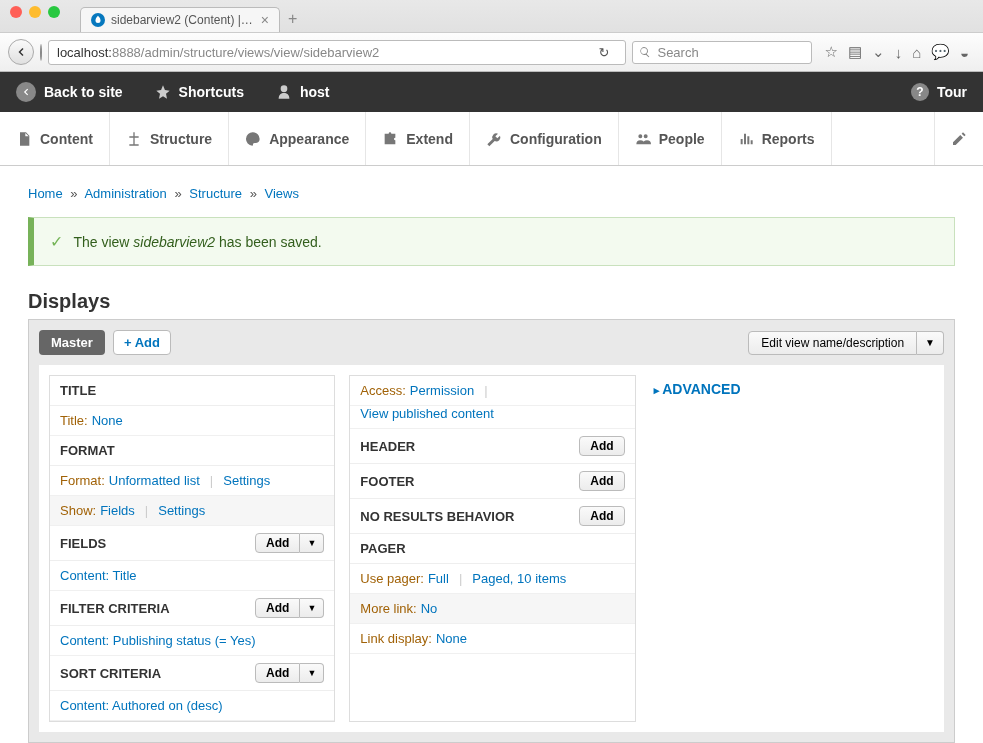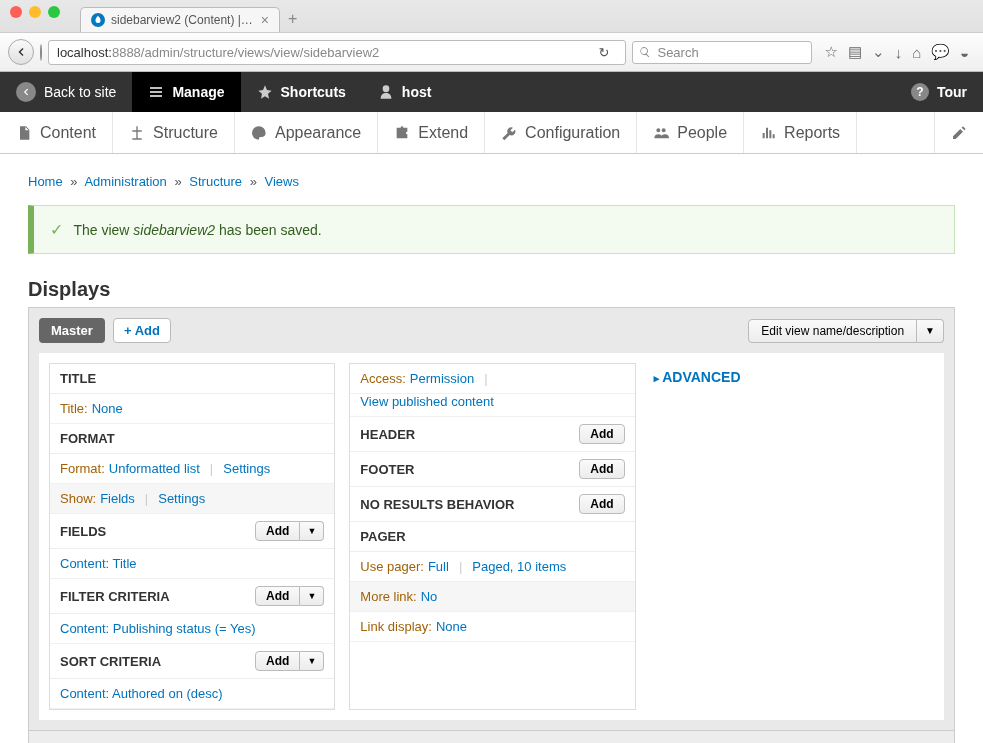--- a/index.html
+++ b/index.html
@@ -32,21 +32,21 @@
 
 
 .admin-bar { background: #333; color: #fff; display: flex; align-items: stretch; height: 40px; font-size: 14px; }
 .admin-item { display: flex; align-items: center; gap: 8px; padding: 0 16px; color: #fff; cursor: pointer; }
 .admin-item.active { background: #000; }
 .admin-back-circle { width: 20px; height: 20px; border-radius: 50%; background: #888; display:flex; align-items:center; justify-content:center; }
 .spacer { flex: 1; }
 .admin-help-circle { width: 18px; height: 18px; border-radius: 50%; background: #888; display:flex; align-items:center; justify-content:center; font-size: 12px; font-weight:bold;}
 
 
-.admin-subnav { background: #fff; border-bottom: 1px solid #ccc; display: flex; height: 42px; font-size: 16px; }
+.admin-subnav { background: #fff; border-bottom: 1px solid #ccc; display: flex; height: 54px; font-size: 14px; font-weight: bold; }
 .subnav-item { display: flex; align-items: center; gap: 8px; padding: 0 16px; border-right: 1px solid #e6e6e6; color: #555; cursor: pointer; }
 .subnav-item svg { width: 16px; height: 16px; fill: #777; }
 .subnav-edit { margin-left: auto; border-left: 1px solid #e6e6e6; border-right: none; color: #999; }
 
 
 .content { padding: 20px 28px 40px 28px; }
 .breadcrumb { color: #0074bd; font-size: 13px; margin-bottom: 16px; }
 .breadcrumb a { color: #0074bd; text-decoration: none; }
 .breadcrumb .sep { color: #555; padding: 0 4px; }
 
@@ -142,27 +142,21 @@
   </div>
 </div>
 
 <div class="admin-bar">
   <div class="admin-item">
     <span class="admin-back-circle">
       <svg width="10" height="10" viewBox="0 0 24 24" fill="#fff">
           <path d="M15 4l-8 8 8 8 2-2-6-6 6-6z"></path>
         </svg>
     </span>
-    <span style="font-weight:normal;">Back to site</span>
-  </div>
-  <div class="admin-item active">
-    <svg width="16" height="16" viewBox="0 0 24 24" fill="#fff">
-        <path d="M3 5h18v2H3zM3 11h18v2H3zM3 17h18v2H3z"></path>
-      </svg>
-    <span style="font-weight:bold;">Manage</span>
+    <span style="font-weight:bold;">Back to site</span>
   </div>
   <div class="admin-item">
     <svg width="16" height="16" viewBox="0 0 24 24" fill="#ccc">
         <path d="M12 2l2.9 6.9L22 10l-5.5 4.8L18 22l-6-3.5L6 22l1.5-7.2L2 10l7.1-1.1z"></path>
       </svg>
     <span style="font-weight:bold;">Shortcuts</span>
   </div>
   <div class="admin-item">
     <svg width="16" height="16" viewBox="0 0 24 24" fill="#ccc">
         <path d="M12 12a5 5 0 100-10 5 5 0 000 10zm-8 9a8 8 0 0116 0v1H4z"></path>

